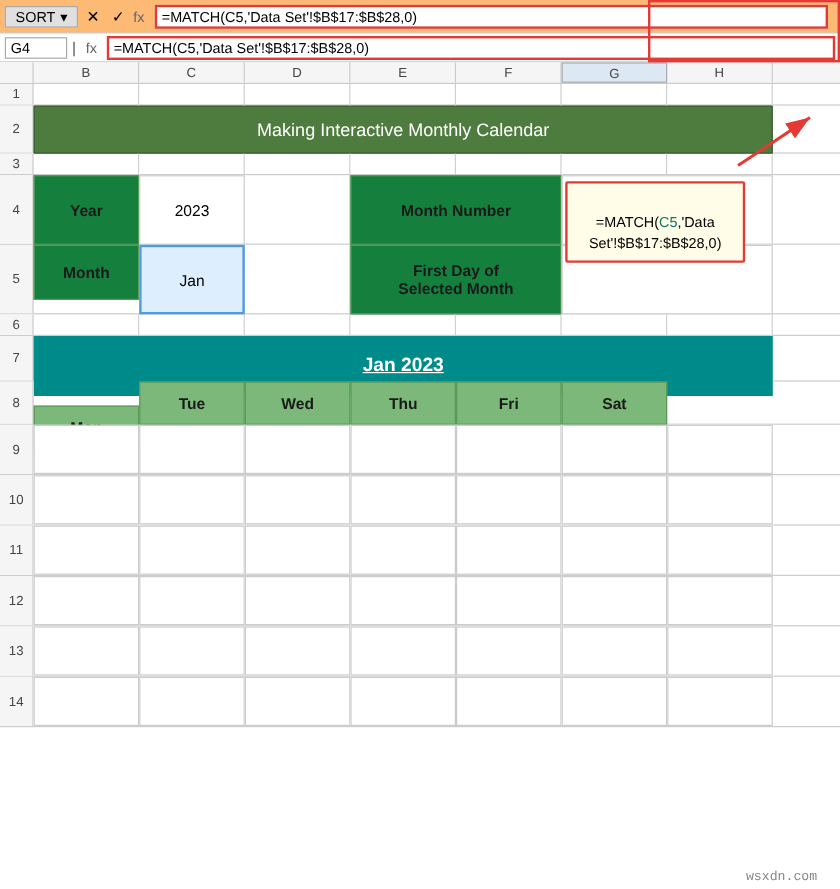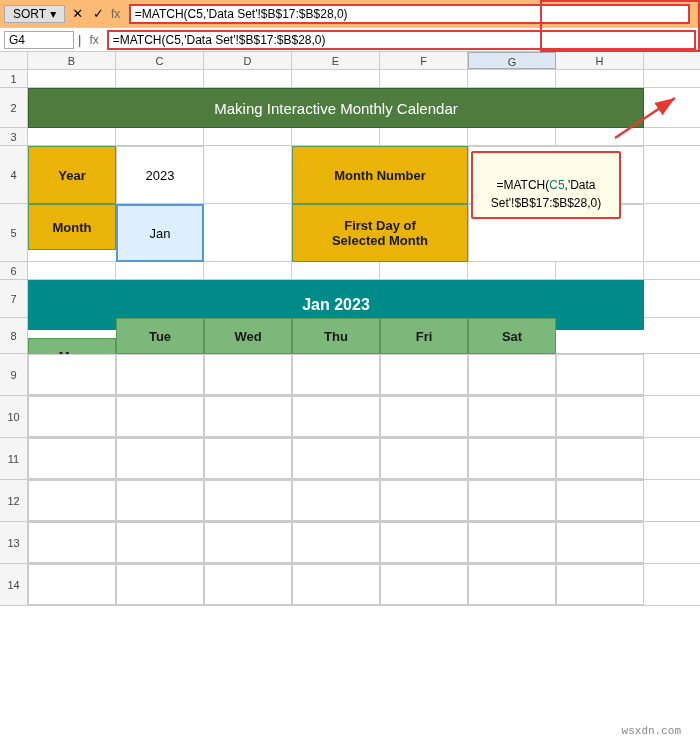--- a/index.html
+++ b/index.html
@@ -40,21 +40,21 @@
     .formula-bar {
       display: flex;
       align-items: center;
       height: 24px;
       background: #fff;
       border-bottom: 1px solid #ccc;
       padding: 0 4px;
       gap: 4px;
     }
     .formula-bar .cell-ref {
-      width: 70px;
+      width: 52px;
       border: 1px solid #aaa;
       padding: 1px 4px;
       font-size: 12px;
     }
     .formula-bar .fx-label {
       font-size: 12px;
       color: #666;
       padding: 0 4px;
     }
     .formula-input {
@@ -154,21 +154,21 @@
       text-align: center;
       width: calc(88px * 7);
       height: 40px;
       display: flex;
       align-items: center;
       justify-content: center;
       border: 1px solid #3a6030;
     }
 
     .label-cell-green {
-      background: #eab308;
+      background: #15803d;
       color: #1a1a1a;
       font-weight: bold;
       font-size: 13px;
       text-align: center;
       display: flex;
       align-items: center;
       justify-content: center;
       border: 1px solid #5a9a58;
     }
     .value-cell-white {
@@ -358,21 +358,21 @@
         <div class="cell col-c"></div>
         <div class="cell col-d"></div>
         <div class="cell col-e"></div>
         <div class="cell col-f"></div>
         <div class="cell col-g"></div>
         <div class="cell col-h"></div>
       </div>
 
       <div class="ss-row row-7">
         <div class="row-num">7</div>
-        <div class="calendar-header" style="width:calc(88px * 7); height:50px;">
+        <div class="calendar-header" style="width:calc(88px * 7); height:50px;text-decoration:underline;">
           <span>Jan 2023</span>
         </div>
       </div>
 
       <div class="ss-row row-8">
         <div class="row-num">8</div>
         <div class="day-header col-b" style="height:36px;margin-top:20px;">Mon</div>
         <div class="day-header col-c" style="height:36px;">Tue</div>
         <div class="day-header col-d" style="height:36px;">Wed</div>
         <div class="day-header col-e" style="height:36px;">Thu</div>

